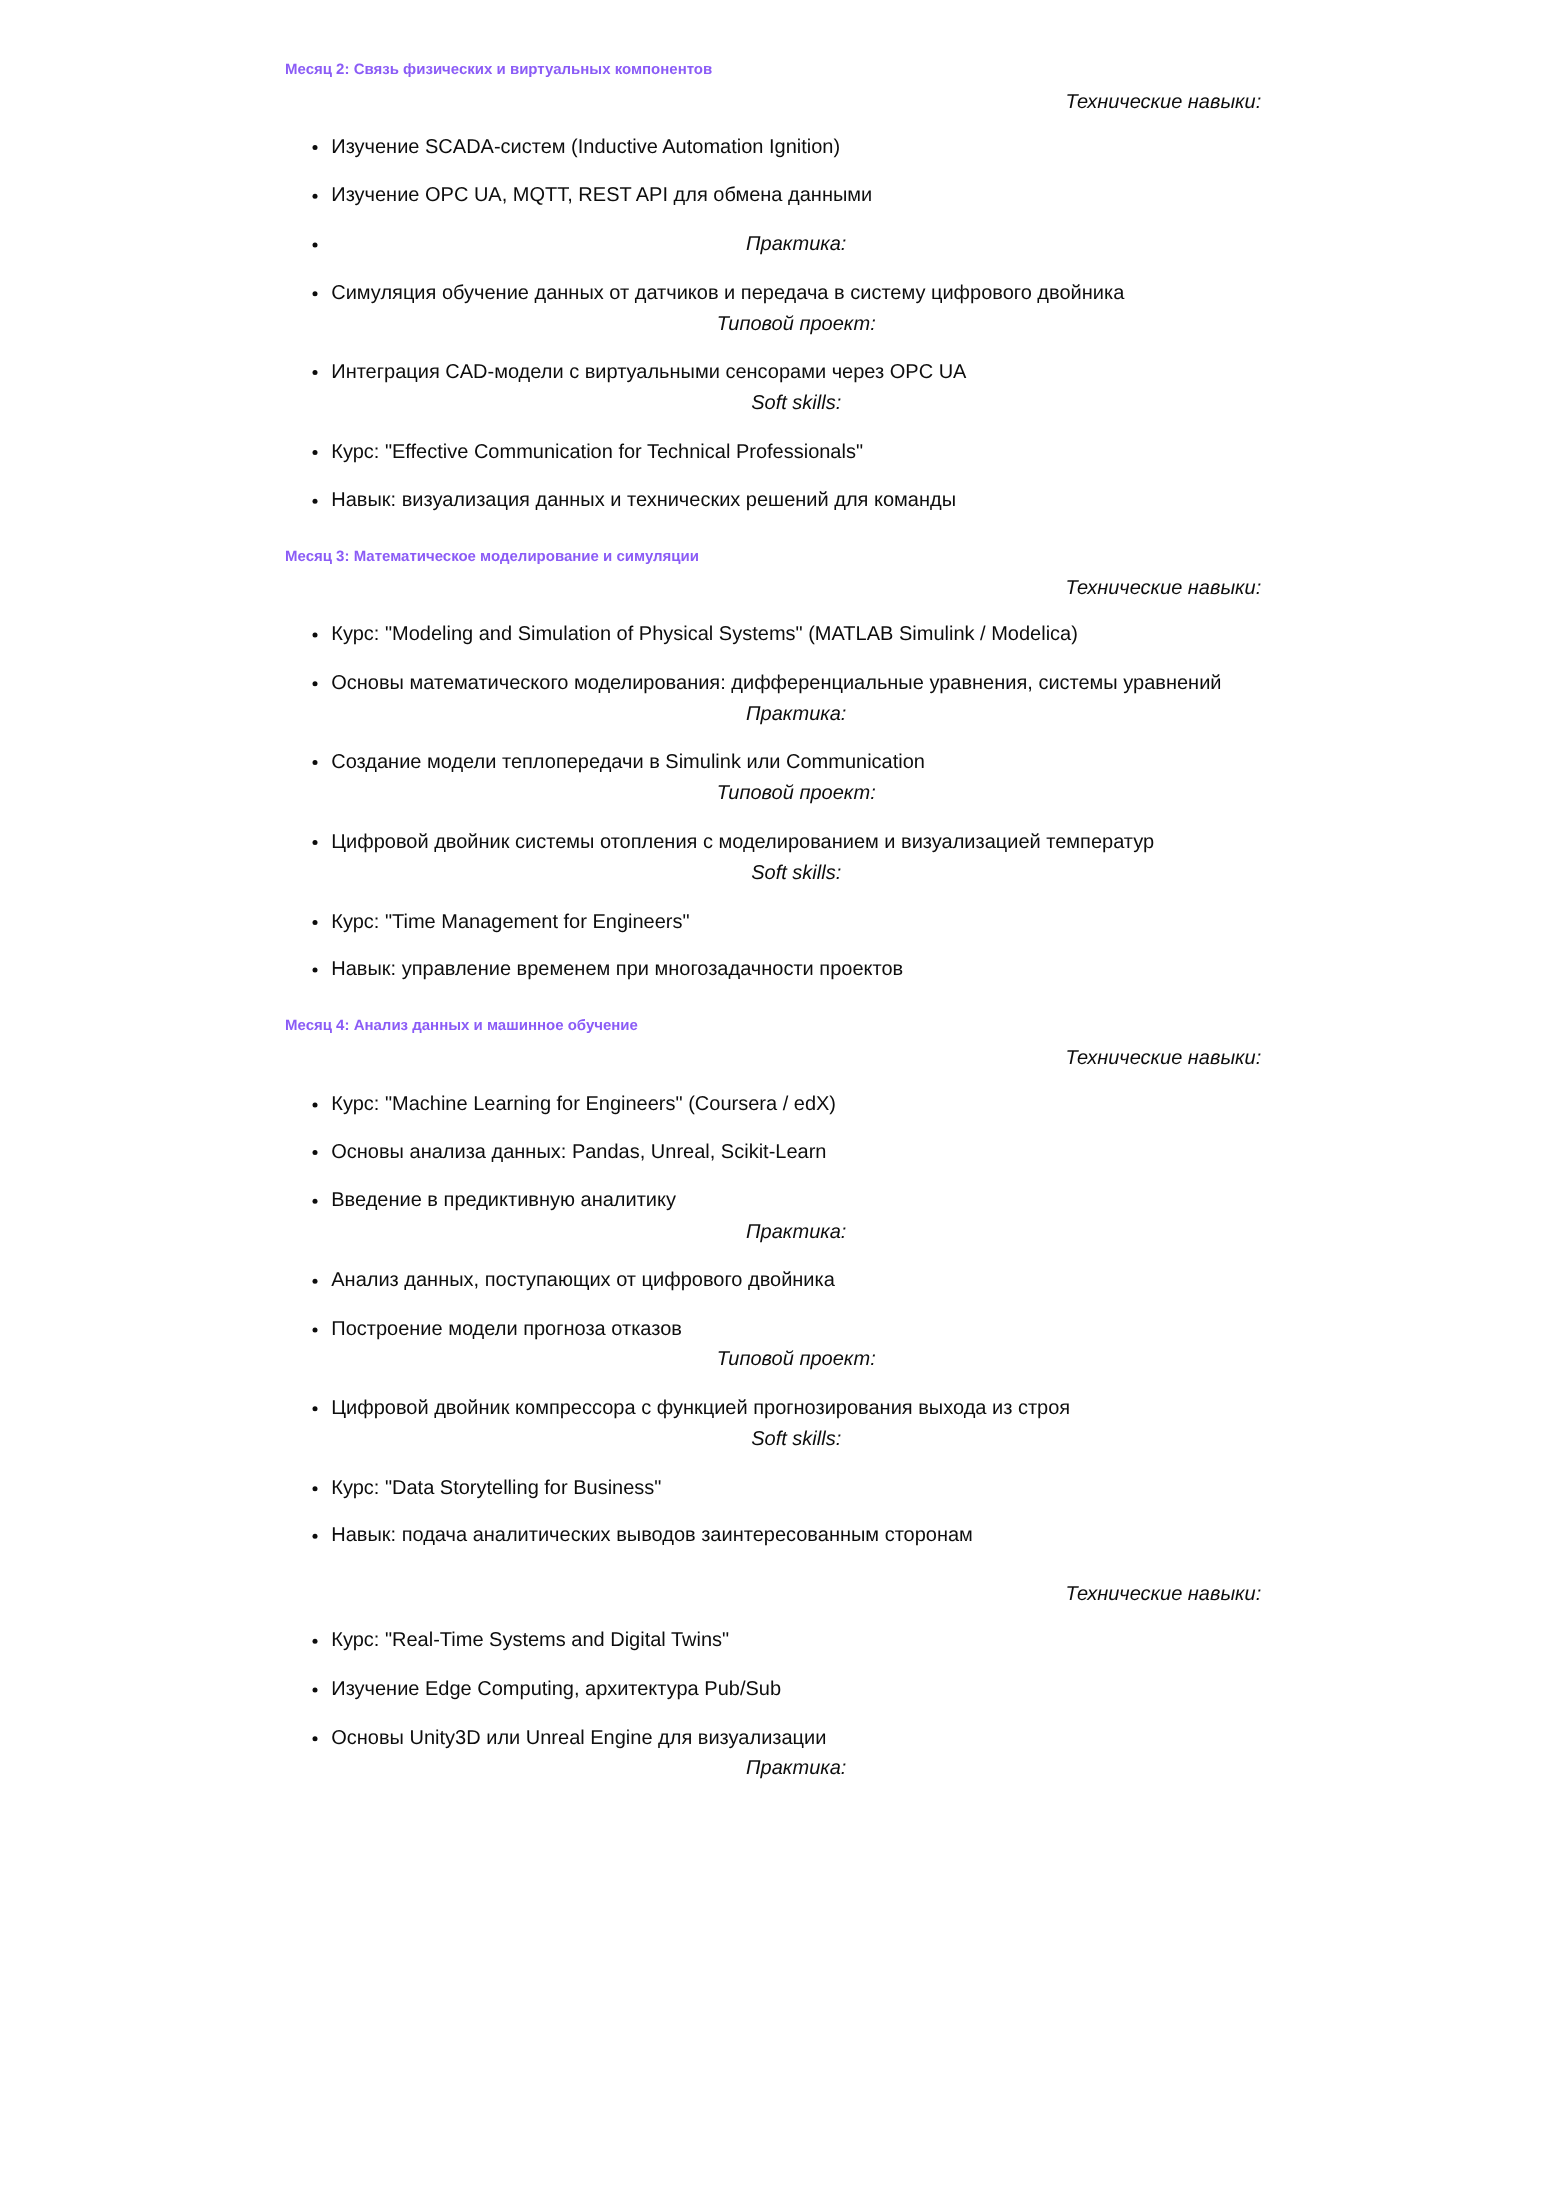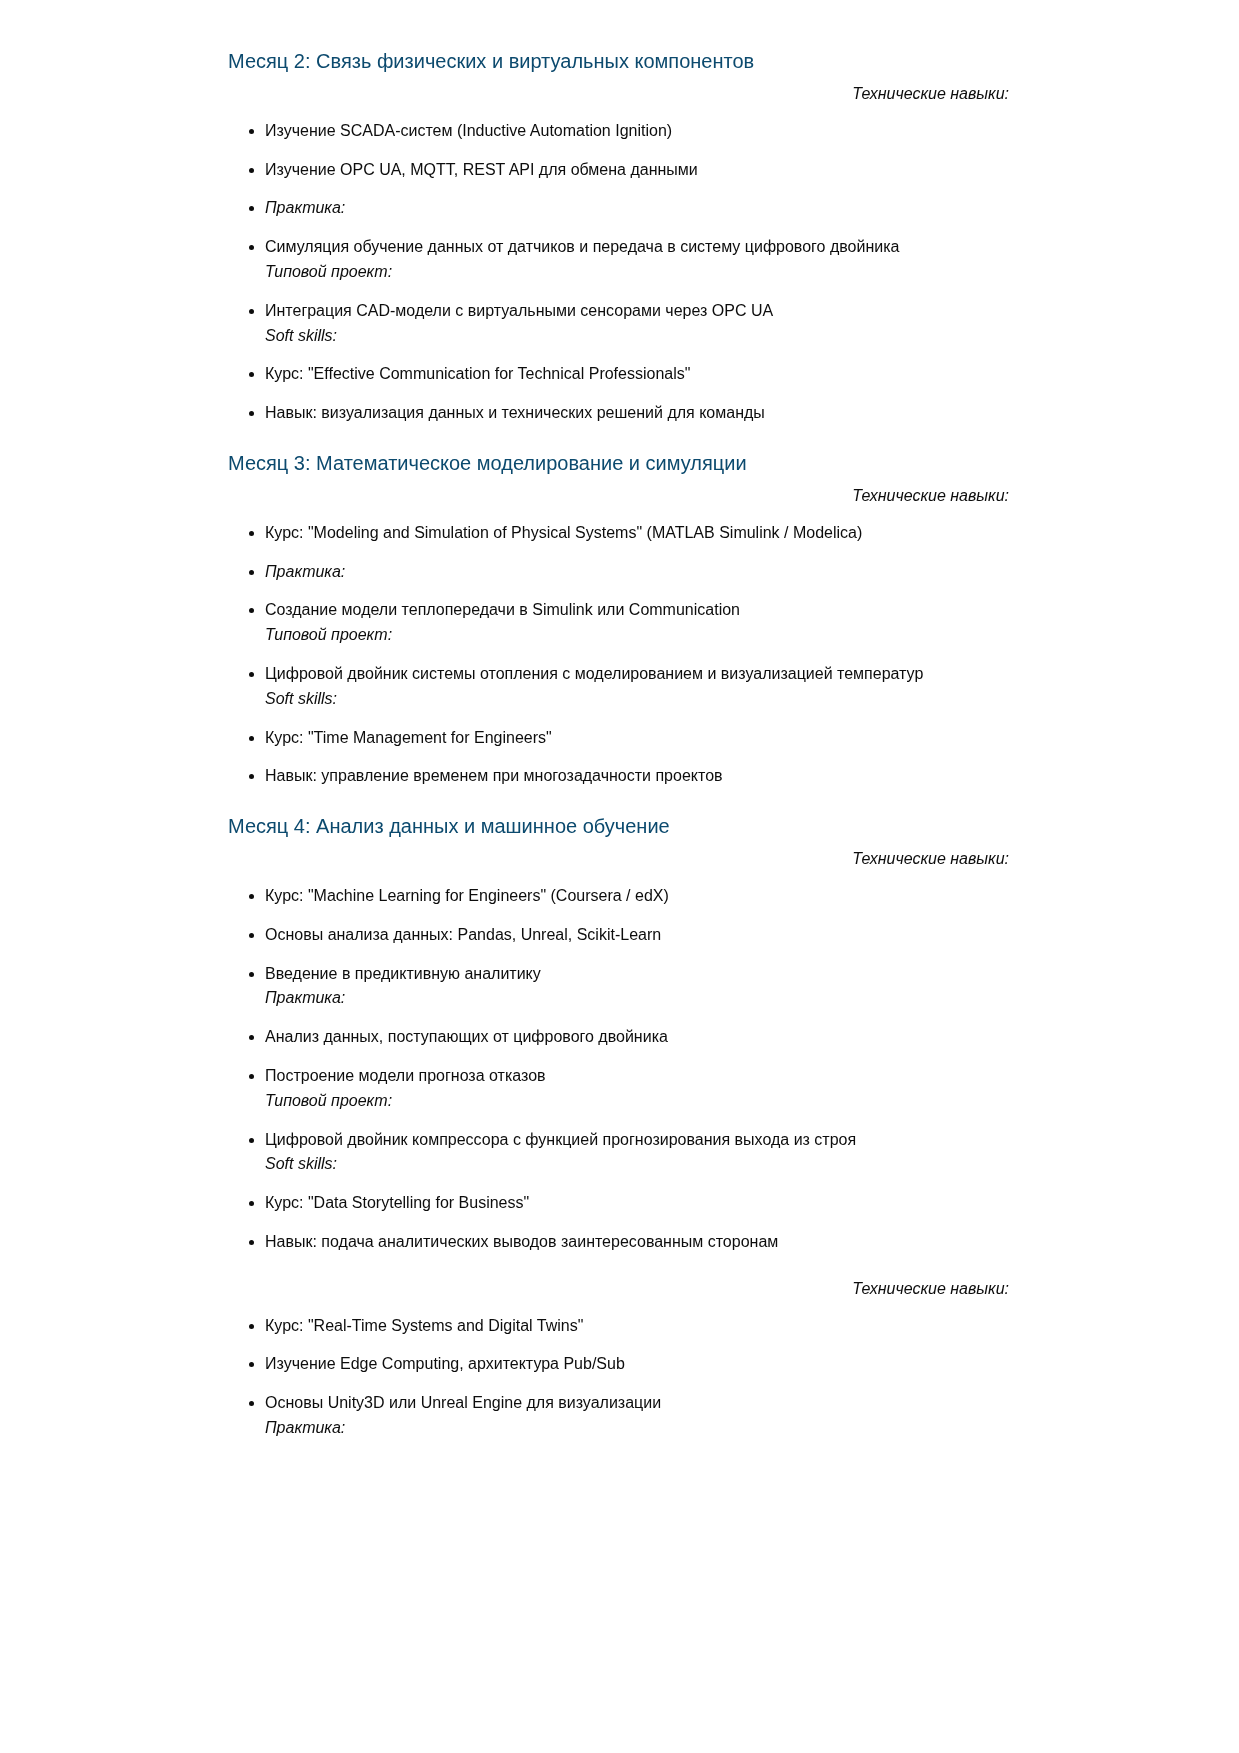--- a/index.html
+++ b/index.html
@@ -18,24 +18,24 @@
     width: 1239px;
     min-height: 1753px;
     box-sizing: border-box;
     padding: 46px 230px 60px 228px;
     background: #ffffff;
   }
   .section {
     margin: 0;
   }
   .heading {
-    font-size: 20px;
-    font-weight: 400;
+    font-size: 12px;
+    font-weight: 700;
     margin: 0 0 5px 0;
-    color: #0c4a6e;
+    color: #8b5cf6;
   }
   .subheading {
     font-style: italic;
     margin: 0 0 12px 0;
     text-align: right;
   }
   ul.items {
     list-style: disc;
     margin: 0 0 22px 0;
     padding: 0 0 0 37px;
@@ -43,20 +43,21 @@
   ul.items li {
     margin: 0 0 14px 0;
     padding-left: 0;
   }
   .item-text {
     display: inline;
   }
   .item-label {
     display: block;
     font-style: italic;
+    text-align: center;
   }
 </style>
 </head>
 <body>
 
 <div class="page">
   <div id="sections">
   <section class="section">
     <h3 class="heading">Месяц 2: Связь физических и виртуальных компонентов</h3>
     <p class="subheading">Технические навыки:</p>
@@ -100,20 +101,21 @@
   <section class="section">
     <h3 class="heading">Месяц 3: Математическое моделирование и симуляции</h3>
     <p class="subheading">Технические навыки:</p>
     <ul class="items">
   <li class="item">
     <span class="item-text">Курс: "Modeling and Simulation of Physical Systems" (MATLAB Simulink / Modelica)</span>
     
   </li>
 
   <li class="item">
+    <span class="item-text">Основы математического моделирования: дифференциальные уравнения, системы уравнений</span>
     <span class="item-label">Практика:</span>
   </li>
 
   <li class="item">
     <span class="item-text">Создание модели теплопередачи в Simulink или Communication</span>
     <span class="item-label">Типовой проект:</span>
   </li>
 
   <li class="item">
     <span class="item-text">Цифровой двойник системы отопления с моделированием и визуализацией температур</span>

